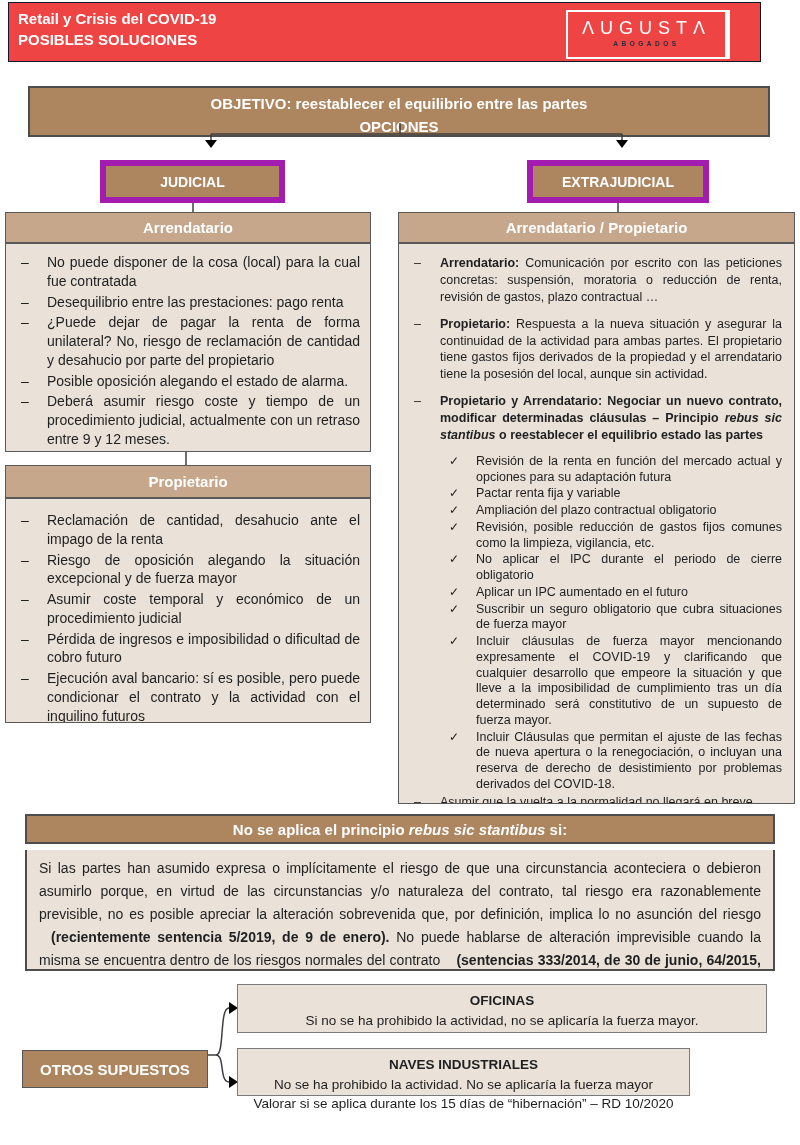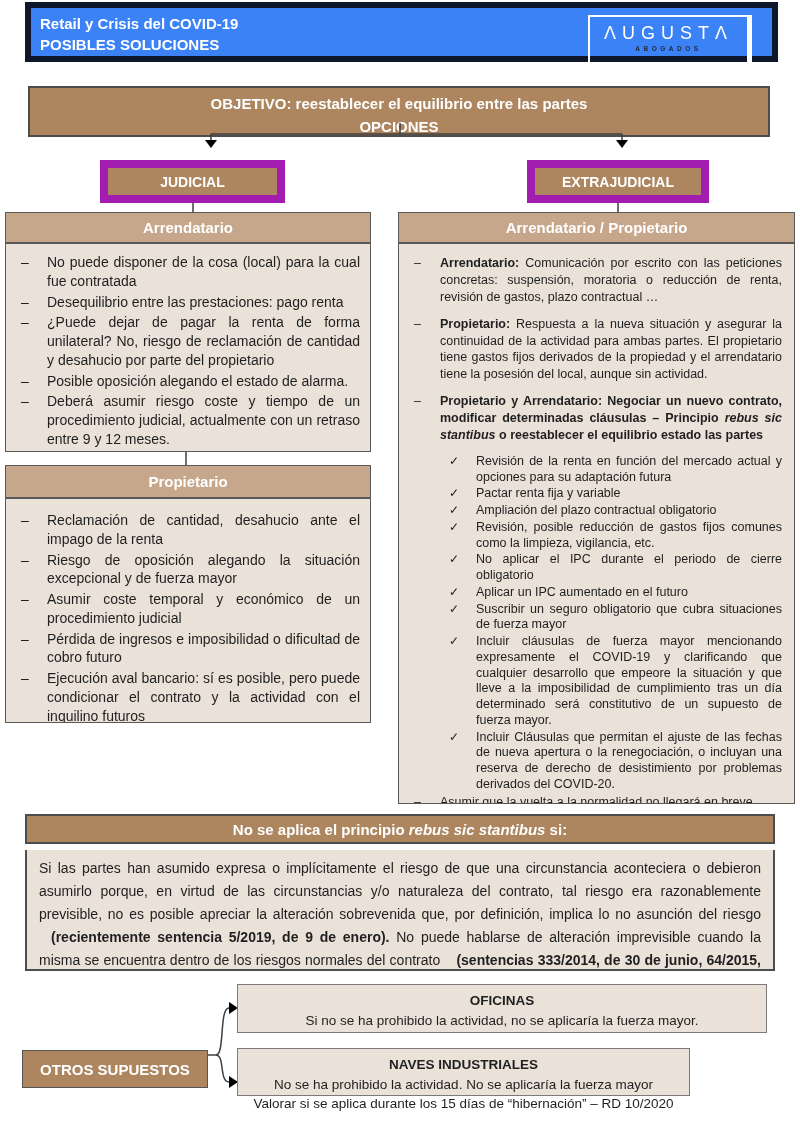--- a/index.html
+++ b/index.html
@@ -2,29 +2,29 @@
 <html><head>
 <meta charset="utf-8">
 <style>
   html,body{margin:0;padding:0;background:#ffffff;}
   .page{
     position:relative;width:800px;height:1145px;background:#ffffff;
     font-family:"Liberation Sans", sans-serif;color:#1f1f1f;overflow:hidden;
   }
   .box{position:absolute;box-sizing:border-box;}
   
-  .topbar{left:25px;top:2px;width:753px;height:60px;background:#3b82f6;border:6px solid #0f172a;}
+  .topbar{left:8px;top:2px;width:753px;height:60px;background:#ef4444;border:1px solid #0f172a;}
   .topbar .titles{padding:5px 0 0 9px;color:#fff;font-weight:bold;font-size:15px;line-height:1.42;}
   .logo{position:absolute;left:557px;top:7px;width:157px;height:45px;border:2px solid #fff;border-right:5px solid #fff;text-align:center;}
   .logo-word{color:#fff;font-size:18px;letter-spacing:6px;margin-top:6px;font-weight:normal;}
   .logo-sub{color:#232e3e;font-size:6.5px;font-weight:bold;letter-spacing:3.5px;margin-top:1px;}
   
   .brown{background:#AD855F;color:#fff;font-weight:bold;text-align:center;margin-top:14px;}
   .objetivo{left:28px;top:72px;width:742px;height:51px;border:2px solid #4d4d4d;font-size:15px;line-height:1.55;padding-top:4px;}
-  .node{border:8px solid #a21caf;display:flex;align-items:center;justify-content:center;font-size:14px;}
+  .node{border:6px solid #a21caf;display:flex;align-items:center;justify-content:center;font-size:14px;}
   .judicial{left:100px;top:146px;width:185px;height:43px;}
   .extrajudicial{left:527px;top:146px;width:182px;height:43px;}
   .otros{left:22px;top:1036px;width:186px;height:38px;border:1px solid #555;display:flex;align-items:center;justify-content:center;font-size:15px;}
   
   .colhead{background:#C6A78C;color:#fff;font-weight:bold;text-align:center;border:1px solid #595959;display:flex;align-items:center;justify-content:center;font-size:15px;}
   .h-arr{left:5px;top:212px;width:366px;height:31px;}
   .h-prop{left:5px;top:465px;width:366px;height:33px;}
   .h-right{left:398px;top:212px;width:397px;height:31px;}
   .body-box{background:#EAE1D8;border:1px solid #595959;overflow:hidden;}
   .b-arr{left:5px;top:243px;width:366px;height:209px;padding:9px 10px 0 8px;}
@@ -200,21 +200,21 @@
       <li>
           <span class="mk">✓</span>
           <span class="tx">Suscribir un seguro obligatorio que cubra situaciones de fuerza mayor</span>
         </li>
       <li>
           <span class="mk">✓</span>
           <span class="tx">Incluir cláusulas de fuerza mayor mencionando expresamente el COVID-19 y clarificando que cualquier desarrollo que empeore la situación y que lleve a la imposibilidad de cumplimiento tras un día determinado será constitutivo de un supuesto de fuerza mayor.</span>
         </li>
       <li>
           <span class="mk">✓</span>
-          <span class="tx">Incluir Cláusulas que permitan el ajuste de las fechas de nueva apertura o la renegociación, o incluyan una reserva de derecho de desistimiento por problemas derivados del COVID-20.</span>
+          <span class="tx">Incluir Cláusulas que permitan el ajuste de las fechas de nueva apertura o la renegociación, o incluyan una reserva de derecho de desistimiento por problemas derivados del COVID-18.</span>
         </li>
     </ul>
     <ul class="dash final-dash">
       <li>
           <span class="mk">–</span>
           <span class="tx">Asumir que la vuelta a la normalidad no llegará en breve.</span>
         </li>
     </ul>
   </div>
 

